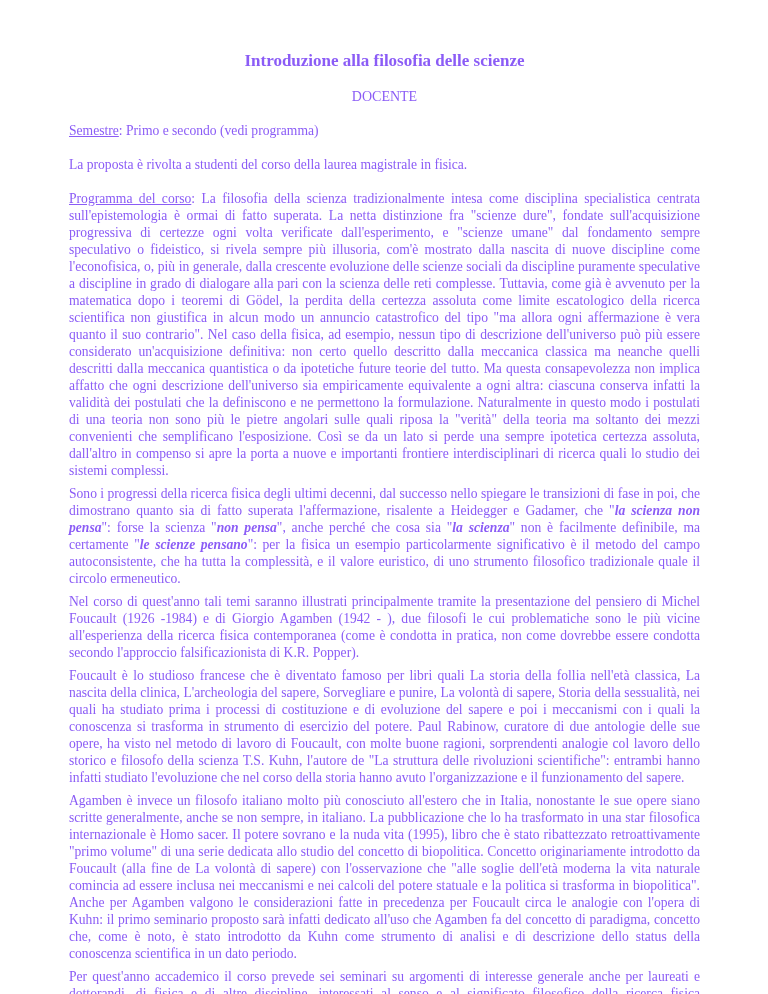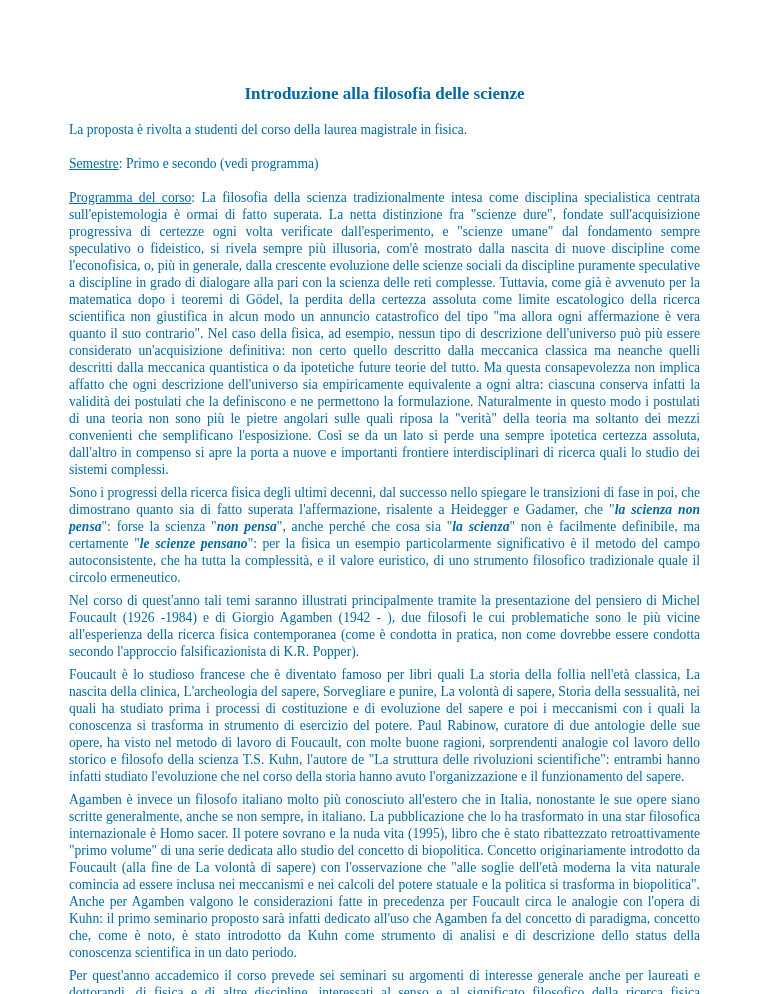--- a/index.html
+++ b/index.html
@@ -3,23 +3,23 @@
 <meta charset="utf-8">
 <style>
   html, body { margin: 0; padding: 0; background: #ffffff; }
   .page {
     position: relative;
     width: 768px;
     height: 994px;
     margin: 0 auto;
     background: #ffffff;
     box-sizing: border-box;
-    padding: 84px 68px 0 69px;
+    padding: 51px 68px 0 69px;
     font-family: "Liberation Serif", serif;
-    color: #0369a1;
+    color: #8b5cf6;
     overflow: hidden;
   }
   .doc-title {
     text-align: center;
     font-weight: bold;
     font-size: 17px;
     line-height: 20px;
     margin: 0;
   }
   .docente-label {
@@ -46,23 +46,24 @@
   .para.left { text-align: left; }
   .u  { text-decoration: underline; }
   .i  { }
   .bi { font-weight: bold; font-style: italic; }
 </style>
 </head>
 <body>
 
 <div class="page">
   <h1 class="doc-title">Introduzione alla filosofia delle scienze</h1>
+  <p class="docente-label">DOCENTE</p>
   <div class="doc-body">
+      <p class="para left" style="margin-top: 17px;"><span class="u">Semestre</span><span>: Primo e secondo (vedi programma)</span></p>
       <p class="para left" style="margin-top: 17px;"><span>La proposta è rivolta a studenti del corso della laurea magistrale in fisica.</span></p>
-      <p class="para left" style="margin-top: 17px;"><span class="u">Semestre</span><span>: Primo e secondo (vedi programma)</span></p>
       <p class="para justify" style="margin-top: 17px;"><span class="u">Programma del corso</span><span>: La filosofia della scienza tradizionalmente intesa come disciplina specialistica centrata sull'epistemologia è ormai di fatto superata. La netta distinzione fra "scienze dure", fondate sull'acquisizione progressiva di certezze ogni volta verificate dall'esperimento, e "scienze umane" dal fondamento sempre speculativo o fideistico, si rivela sempre più illusoria, com'è mostrato dalla nascita di nuove discipline come l'econofisica, o, più in generale, dalla crescente evoluzione delle scienze sociali da discipline puramente speculative a discipline in grado di dialogare alla pari con la scienza delle reti complesse. Tuttavia, come già è avvenuto per la matematica dopo i teoremi di Gödel, la perdita della certezza assoluta come limite escatologico della ricerca scientifica non giustifica in alcun modo un annuncio catastrofico del tipo "ma allora ogni affermazione è vera quanto il suo contrario". Nel caso della fisica, ad esempio, nessun tipo di descrizione dell'universo può più essere considerato un'acquisizione definitiva: non certo quello descritto dalla meccanica classica ma neanche quelli descritti dalla meccanica quantistica o da ipotetiche future teorie del tutto. Ma questa consapevolezza non implica affatto che ogni descrizione dell'universo sia empiricamente equivalente a ogni altra: ciascuna conserva infatti la validità dei postulati che la definiscono e ne permettono la formulazione. Naturalmente in questo modo i postulati di una teoria non sono più le pietre angolari sulle quali riposa la "verità" della teoria ma soltanto dei mezzi convenienti che semplificano l'esposizione. Così se da un lato si perde una sempre ipotetica certezza assoluta, dall'altro in compenso si apre la porta a nuove e importanti frontiere interdisciplinari di ricerca quali lo studio dei sistemi complessi.</span></p>
       <p class="para justify"><span>Sono i progressi della ricerca fisica degli ultimi decenni, dal successo nello spiegare le transizioni di fase in poi, che dimostrano quanto sia di fatto superata l'affermazione, risalente a Heidegger e Gadamer, che "</span><span class="bi">la scienza non pensa</span><span>": forse la scienza "</span><span class="bi">non pensa</span><span>", anche perché che cosa sia "</span><span class="bi">la scienza</span><span>" non è facilmente definibile, ma certamente "</span><span class="bi">le scienze pensano</span><span>": per la fisica un esempio particolarmente significativo è il metodo del campo autoconsistente, che ha tutta la complessità, e il valore euristico, di uno strumento filosofico tradizionale quale il circolo ermeneutico.</span></p>
       <p class="para justify"><span>Nel corso di quest'anno tali temi saranno illustrati principalmente tramite la presentazione del pensiero di Michel Foucault (1926 -1984) e di Giorgio Agamben (1942 - ), due filosofi le cui problematiche sono le più vicine all'esperienza della ricerca fisica contemporanea (come è condotta in pratica, non come dovrebbe essere condotta secondo l'approccio falsificazionista di K.R. Popper).</span></p>
       <p class="para justify"><span>Foucault è lo studioso francese che è diventato famoso per libri quali </span><span class="i">La storia della follia nell'età classica, La nascita della clinica, L'archeologia del sapere, Sorvegliare e punire, La volontà di sapere, Storia della sessualità</span><span>, nei quali ha studiato prima i processi di costituzione e di evoluzione del sapere e poi i meccanismi con i quali la conoscenza si trasforma in strumento di esercizio del potere. Paul Rabinow, curatore di due antologie delle sue opere, ha visto nel metodo di lavoro di Foucault, con molte buone ragioni, sorprendenti analogie col lavoro dello storico e filosofo della scienza T.S. Kuhn, l'autore de "</span><span class="i">La struttura delle rivoluzioni scientifiche</span><span>": entrambi hanno infatti studiato l'evoluzione che nel corso della storia hanno avuto l'organizzazione e il funzionamento del sapere.</span></p>
       <p class="para justify"><span>Agamben è invece un filosofo italiano molto più conosciuto all'estero che in Italia, nonostante le sue opere siano scritte generalmente, anche se non sempre, in italiano. La pubblicazione che lo ha trasformato in una star filosofica internazionale è </span><span class="i">Homo sacer. Il potere sovrano e la nuda vita</span><span> (1995), libro che è stato ribattezzato retroattivamente "primo volume" di una serie dedicata allo studio del concetto di biopolitica. Concetto originariamente introdotto da Foucault (alla fine de La volontà di sapere) con l'osservazione che "alle soglie dell'età moderna la vita naturale comincia ad essere inclusa nei meccanismi e nei calcoli del potere statuale e la politica si trasforma in biopolitica". Anche per Agamben valgono le considerazioni fatte in precedenza per Foucault circa le analogie con l'opera di Kuhn: il primo seminario proposto sarà infatti dedicato all'uso che Agamben fa del concetto di paradigma, concetto che, come è noto, è stato introdotto da Kuhn come strumento di analisi e di descrizione dello status della conoscenza scientifica in un dato periodo.</span></p>
       <p class="para justify"><span>Per quest'anno accademico il corso prevede sei seminari su argomenti di interesse generale anche per laureati e dottorandi, di fisica e di altre discipline, interessati al senso e al significato filosofico della ricerca fisica contemporanea. I seminari si svolgeranno in due cicli di tre, uno nel primo semestre e un'altro nel secondo,</span></p>
     </div>
 </div>
 
 </body></html>

